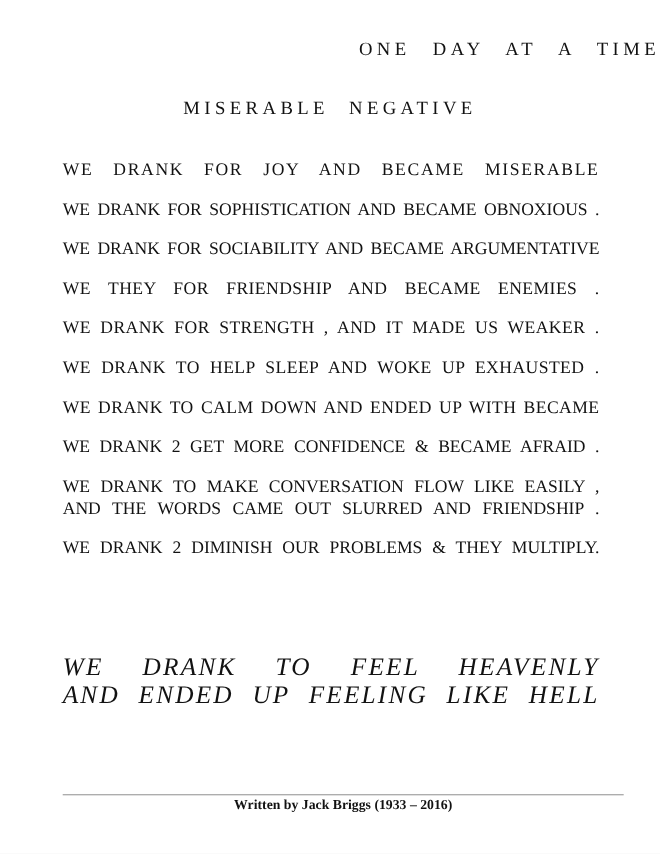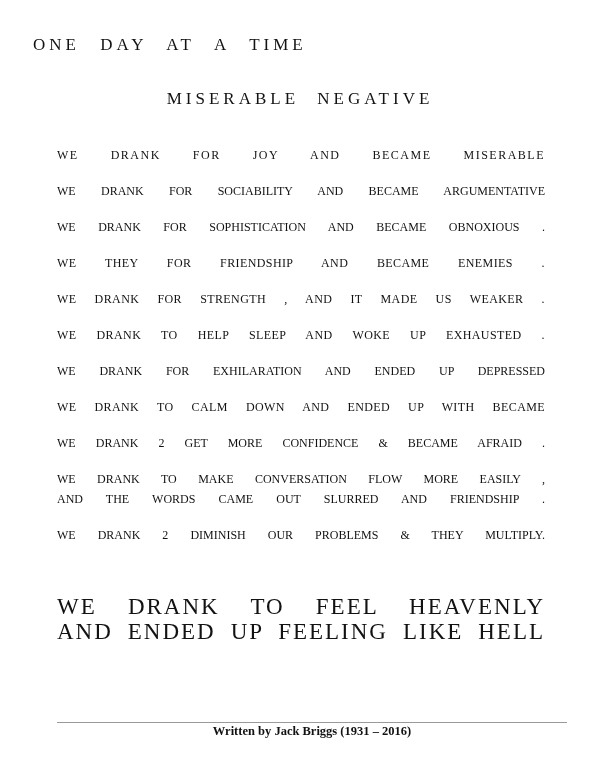--- a/index.html
+++ b/index.html
@@ -10,21 +10,21 @@
     height: 776px;
     margin: 0 auto;
     background: #ffffff;
     font-family: "Liberation Serif", "DejaVu Serif", serif;
     color: #121212;
     overflow: hidden;
   }
   .title {
     position: absolute;
     top: 36px; left: 0; right: 0;
-    text-align: left;
+    text-align: right;
     font-size: 17px;
     line-height: 17px;
     letter-spacing: 4px;
     word-spacing: 12px;
     white-space: nowrap;
     padding-left: 33px;
   }
   .subtitle {
     position: absolute;
     top: 90px; left: 0; right: 0;
@@ -36,33 +36,34 @@
     white-space: nowrap;
   }
   .body-block {
     position: absolute;
     top: 145px;
     left: 57px;
     width: 488px;
   }
   .stanza { margin-bottom: 16px; }
   .line {
-    font-size: 12px;
+    font-size: 16px;
     line-height: 20px;
     text-align: justify;
     text-align-last: justify;
     text-justify: inter-word;
   }
   .line.wide { letter-spacing: 1.5px; }
   .line.mid  { letter-spacing: 0.4px; }
   .closing-block {
     position: absolute;
     top: 594px;
     left: 57px;
     width: 488px;
+    font-style: italic;
   }
   .closing-line {
     font-size: 23px;
     line-height: 25px;
     letter-spacing: 2px;
     text-align: justify;
     text-align-last: justify;
     text-justify: inter-word;
   }
   .footer {
@@ -87,54 +88,51 @@
 
   <div class="title">ONE DAY AT A TIME</div>
 
   <div class="subtitle">MISERABLE NEGATIVE</div>
 
   <div class="body-block">
     <div class="stanza">
       <div class="line wide">WE DRANK FOR JOY AND BECAME MISERABLE</div>
     </div>
     <div class="stanza">
-      <div class="line">WE DRANK FOR SOCIABILITY AND BECAME ARGUMENTATIVE</div>
+      <div class="line">WE DRANK FOR SOPHISTICATION AND BECAME OBNOXIOUS .</div>
     </div>
     <div class="stanza">
-      <div class="line">WE DRANK FOR SOPHISTICATION AND BECAME OBNOXIOUS .</div>
+      <div class="line">WE DRANK FOR SOCIABILITY AND BECAME ARGUMENTATIVE</div>
     </div>
     <div class="stanza">
       <div class="line mid">WE THEY FOR FRIENDSHIP AND BECAME ENEMIES .</div>
     </div>
     <div class="stanza">
       <div class="line mid">WE DRANK FOR STRENGTH , AND IT MADE US WEAKER .</div>
     </div>
     <div class="stanza">
       <div class="line mid">WE DRANK TO HELP SLEEP AND WOKE UP EXHAUSTED .</div>
     </div>
     <div class="stanza">
-      <div class="line">WE DRANK FOR EXHILARATION AND ENDED UP DEPRESSED</div>
-    </div>
-    <div class="stanza">
       <div class="line mid">WE DRANK TO CALM DOWN AND ENDED UP WITH BECAME</div>
     </div>
     <div class="stanza">
       <div class="line">WE DRANK 2 GET MORE CONFIDENCE &amp; BECAME AFRAID .</div>
     </div>
     <div class="stanza">
-      <div class="line">WE DRANK TO MAKE CONVERSATION FLOW MORE EASILY ,</div>
+      <div class="line">WE DRANK TO MAKE CONVERSATION FLOW LIKE EASILY ,</div>
       <div class="line">AND THE WORDS CAME OUT SLURRED AND FRIENDSHIP .</div>
     </div>
     <div class="stanza">
       <div class="line">WE DRANK 2 DIMINISH OUR PROBLEMS &amp; THEY MULTIPLY.</div>
     </div>
   </div>
 
   <div class="closing-block">
     <div class="closing-line">WE DRANK TO FEEL HEAVENLY</div>
     <div class="closing-line">AND ENDED UP FEELING LIKE HELL</div>
   </div>
 
   <div class="footer">
-    <div class="credit">Written by Jack Briggs (1931 – 2016)</div>
+    <div class="credit">Written by Jack Briggs (1933 – 2016)</div>
   </div>
 
 </div>
 
 </body></html>

